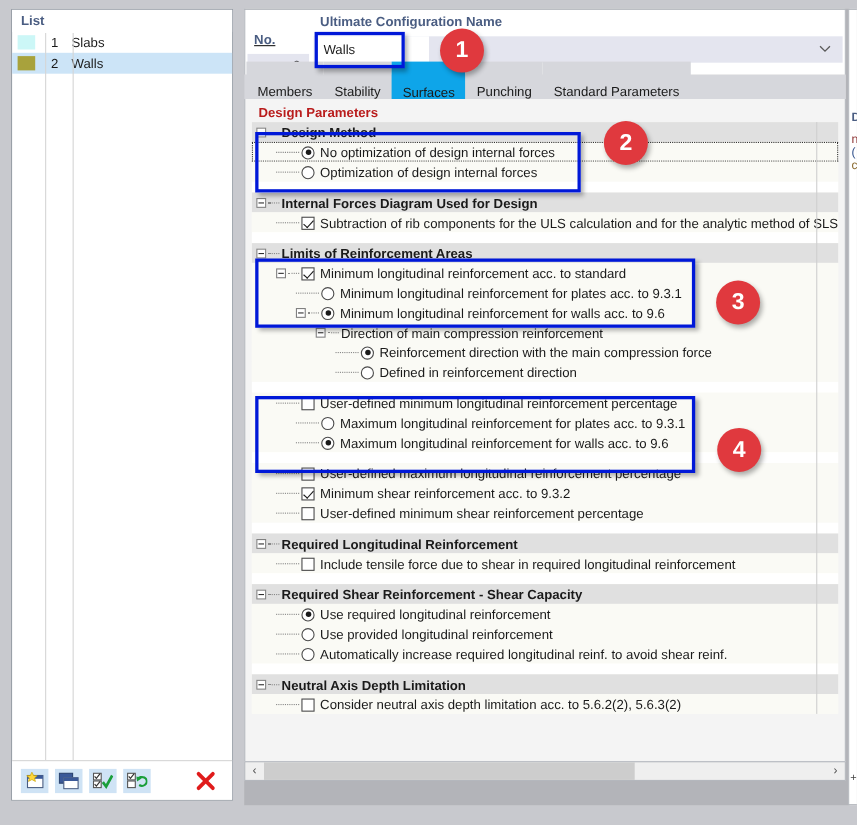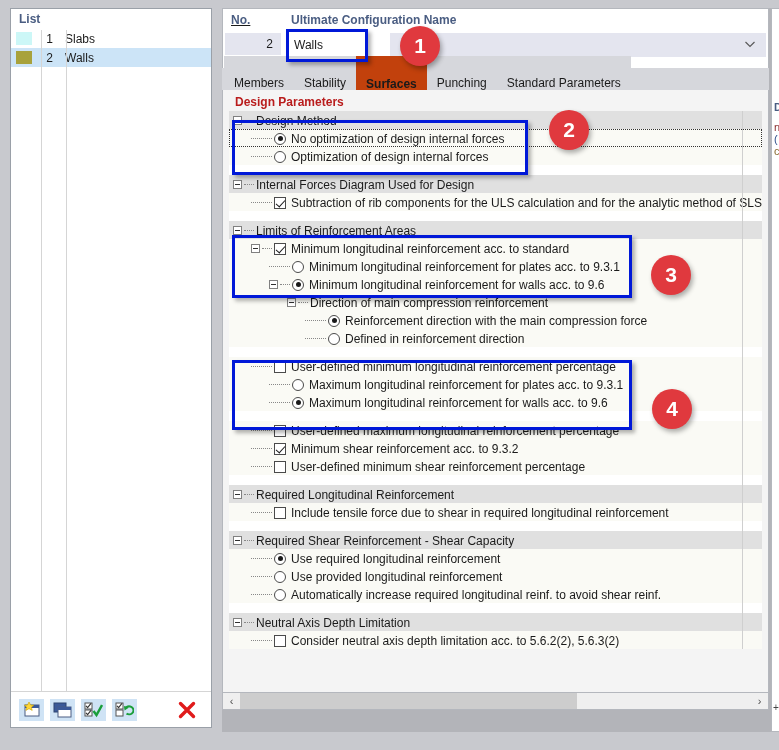--- a/index.html
+++ b/index.html
@@ -60,21 +60,21 @@
   }
   #main-shadow {
     position: absolute; left: 222px; top: 8px;
     width: 551px; height: 724px;
     background: rgba(0,0,0,0.10);
     z-index: 0;
   }
 
   
   #cfg-header { position: relative; height: 60px; background: #ffffff; border: 1px solid #b4b7bd; border-bottom: none; }
-  #no-col { position: absolute; left: 0; top: 0; width: 60px; height: 58px; text-decoration: underline; }
+  #no-col { position: absolute; left: 0; top: 16px; width: 60px; height: 58px; text-decoration: underline; }
   #no-label { padding: 4px 0 0 8px; font-weight: bold; color: #4a5d82; font-size: 12px; }
   #no-value {
     position: absolute; left: 2px; top: 24px; width: 56px; height: 22px;
     background: #e4e5ef; text-align: right; padding-right: 8px; line-height: 22px;
     font-size: 12px;
   }
   #name-col { position: absolute; left: 60px; top: 0; right: 0; height: 58px; }
   #name-label { padding: 4px 0 0 8px; font-weight: bold; color: #4a5d82; font-size: 12px; }
   #name-field-wrap {
     position: absolute; left: 2px; top: 24px; right: 2px; height: 24px;
@@ -102,21 +102,21 @@
     padding-left: 2px;
   }
   .tab {
     height: 21px; line-height: 21px;
     padding: 17px 10px;
     font-size: 12px; color: #1a1a1a;
     background: #d6d7dc;
     cursor: pointer;
     white-space: nowrap;
   }
-  .tab.active { background: #c2410c; height: 22px; line-height: 22px; font-weight: bold; }
+  .tab.active { background: #0ea5e9; height: 22px; line-height: 22px; }
 
   
   #tree-body {
     position: relative;
     height: 602px;
     background: #f4f4f4;
     border-left: 1px solid #b4b7bd;
     border-right: 1px solid #b4b7bd;
     padding: 4px 6px 0 6px;
     overflow: hidden;
@@ -129,20 +129,21 @@
   }
   #tree { position: relative; background: #fafaf5; width: 533px; }
   #tree-divider { position: absolute; left: 513px; top: 0; width: 1px; height: 100%; background: #cfcfcf; z-index: 3; }
 
   .grp {
     position: relative;
     height: 18px; line-height: 18px;
     background: #e0e0e0;
     font-size: 12px;
     white-space: nowrap;
+    font-weight: bold;
   }
   .row {
     position: relative;
     height: 18px; line-height: 18px;
     background: #fafaf5;
     font-size: 12px;
     white-space: nowrap;
   }
   .gap { height: 10px; background: #ffffff; }
 

